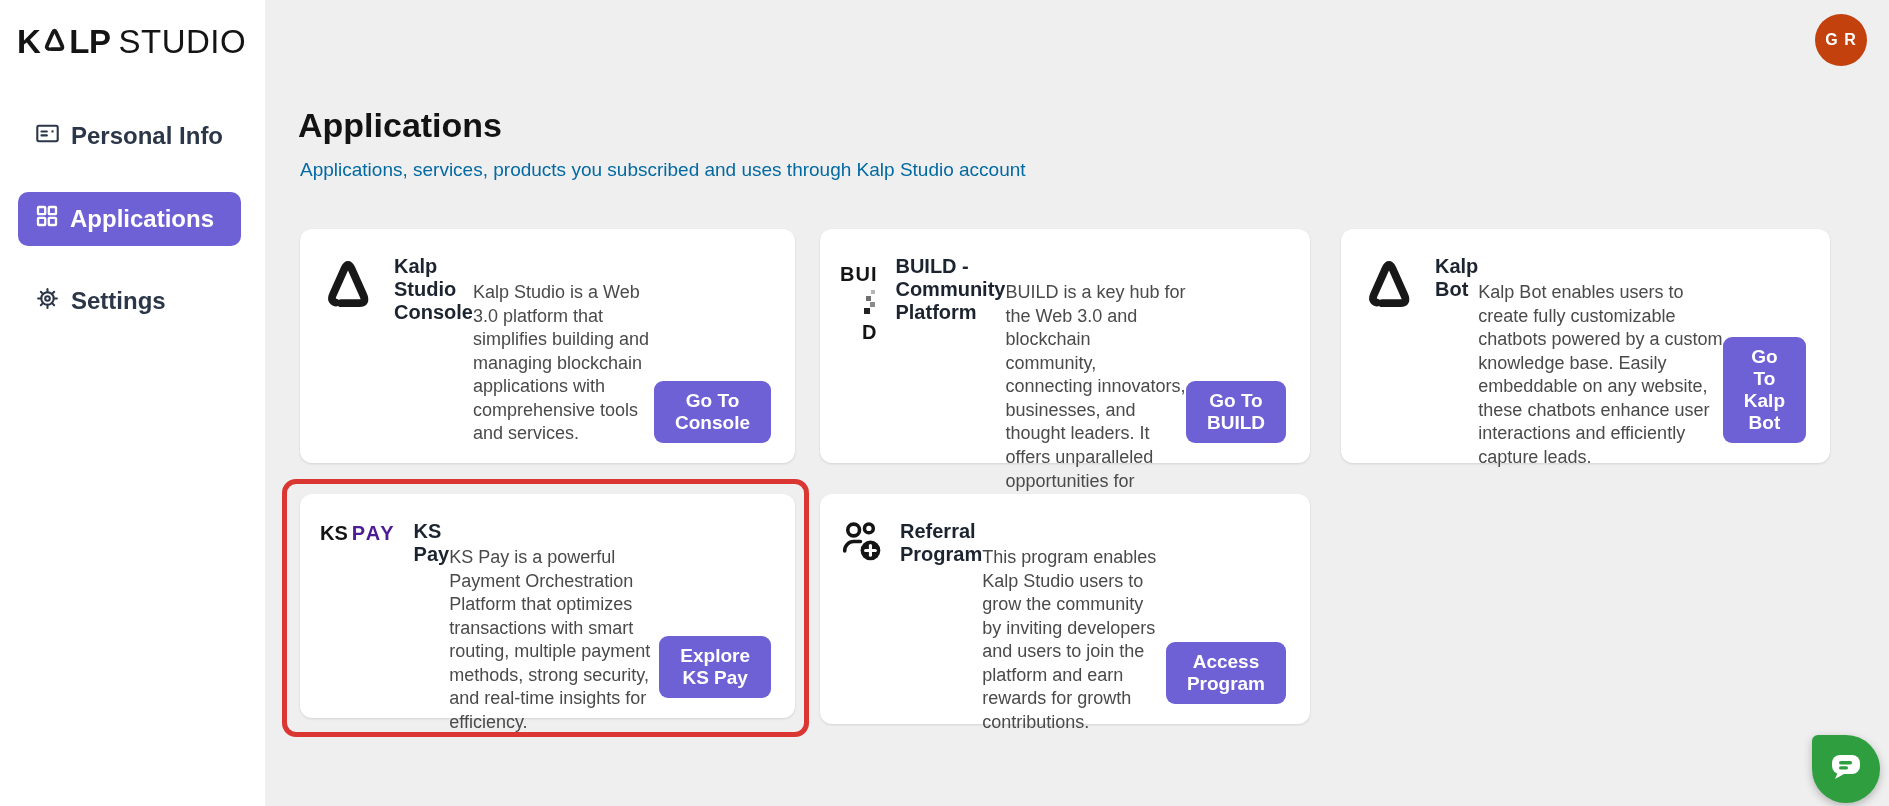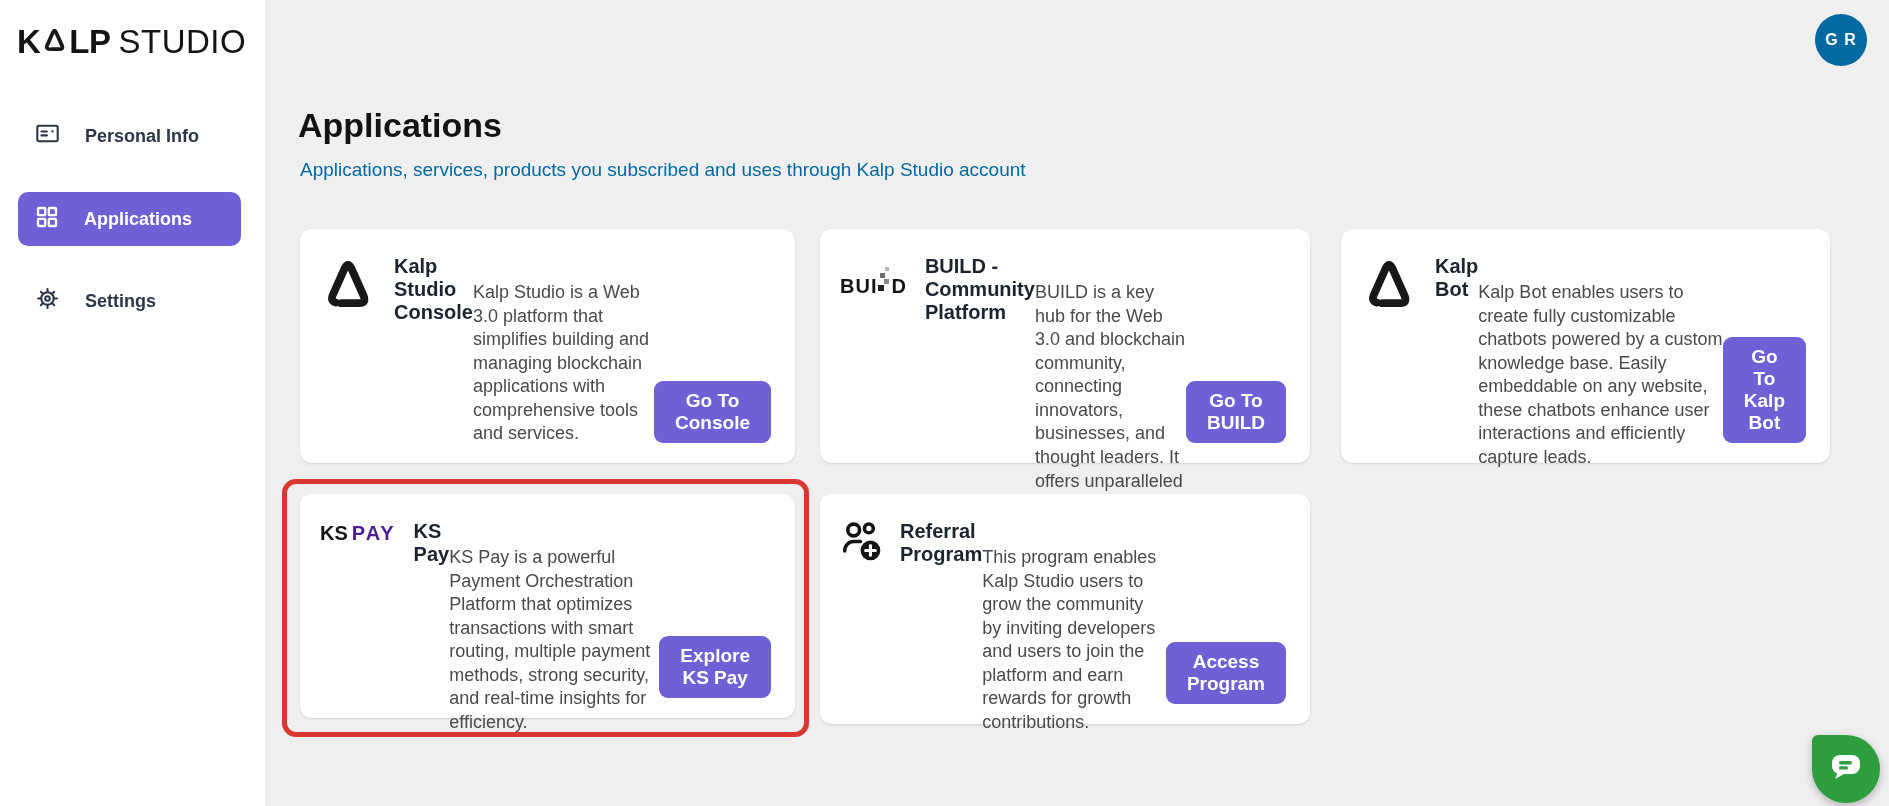--- a/index.html
+++ b/index.html
@@ -21,40 +21,40 @@
     position:absolute; left:17px; top:22px; height:40px;
     display:flex; align-items:center; color:#141414;
     font-size:33px; letter-spacing:-0.5px; white-space:nowrap;
   }
   .logo .bold { font-weight:800; }
   .logo .light { font-weight:300; margin-left:8px; letter-spacing:0.5px; }
   .logo svg { margin:2px 1px 0 1px; }
 
   .menu-item {
     position:absolute; left:18px; width:223px; height:54px;
-    display:flex; align-items:center; gap:25px;
+    display:flex; align-items:center; gap:11px;
     padding-left:17px; border-radius:10px;
-    color:#2b3648; font-size:18px; font-weight:700; cursor:pointer;
+    color:#2b3648; font-size:24px; font-weight:700; cursor:pointer;
   }
   .menu-item.mi-1 { top:109px; }
   .menu-item.mi-2 { top:192px; background:#6e61d6; color:#ffffff; }
   .menu-item.mi-3 { top:274px; }
 
   
   .page-title {
     position:absolute; left:298px; top:106px;
     font-size:34px; font-weight:800; color:#131313;
   }
   .page-subtitle {
     position:absolute; left:300px; top:159px;
     font-size:19px; color:#0369a1;
   }
   .avatar {
     position:absolute; left:1815px; top:14px; width:52px; height:52px;
-    border-radius:50%; background:#0369a1; color:#fff;
+    border-radius:50%; background:#c2410c; color:#fff;
     display:flex; align-items:center; justify-content:center;
     font-size:16px; font-weight:700; letter-spacing:1px; cursor:pointer;
   }
 
   
   .card {
     position:absolute; background:#ffffff; border-radius:12px;
     box-shadow:0 1px 3px rgba(16,24,40,.08), 0 1px 2px rgba(16,24,40,.05);
     display:flex;
   }
@@ -72,21 +72,21 @@
   .card-title { font-size:20px; font-weight:700; color:#1c2430; }
   .card-desc  { margin-top:26px; font-size:18px; line-height:1.31; color:#4a4a4a; }
   .card-btn {
     margin-top:auto; align-self:flex-start;
     background:#6e61d6; color:#ffffff; border:none; cursor:pointer;
     font-family:inherit; font-size:19px; font-weight:700;
     padding:9px 21px; border-radius:9px;
   }
 
   
-  .build-logo { display:flex; align-items:flex-end; font-size:20px; font-weight:800; letter-spacing:1px; color:#141414; margin-top:8px; }
+  .build-logo { display:flex; align-items:flex-end; font-size:20px; font-weight:800; letter-spacing:1px; color:#141414; margin-top:8px;flex-direction:column; }
   .kspay-logo { display:flex; align-items:center; font-size:20px; color:#141414; margin-top:2px; white-space:nowrap;justify-content:space-between; }
   .kspay-logo .ks  { font-weight:800; }
   .kspay-logo .pay { font-weight:700; margin-left:4px; letter-spacing:2px; color:#4c1d95; }
 
   
   .highlight-ring {
     position:absolute; left:282px; top:479px; width:527px; height:258px;
     border:5px solid #da3732; border-radius:14px;
     pointer-events:none; z-index:3;
   }

